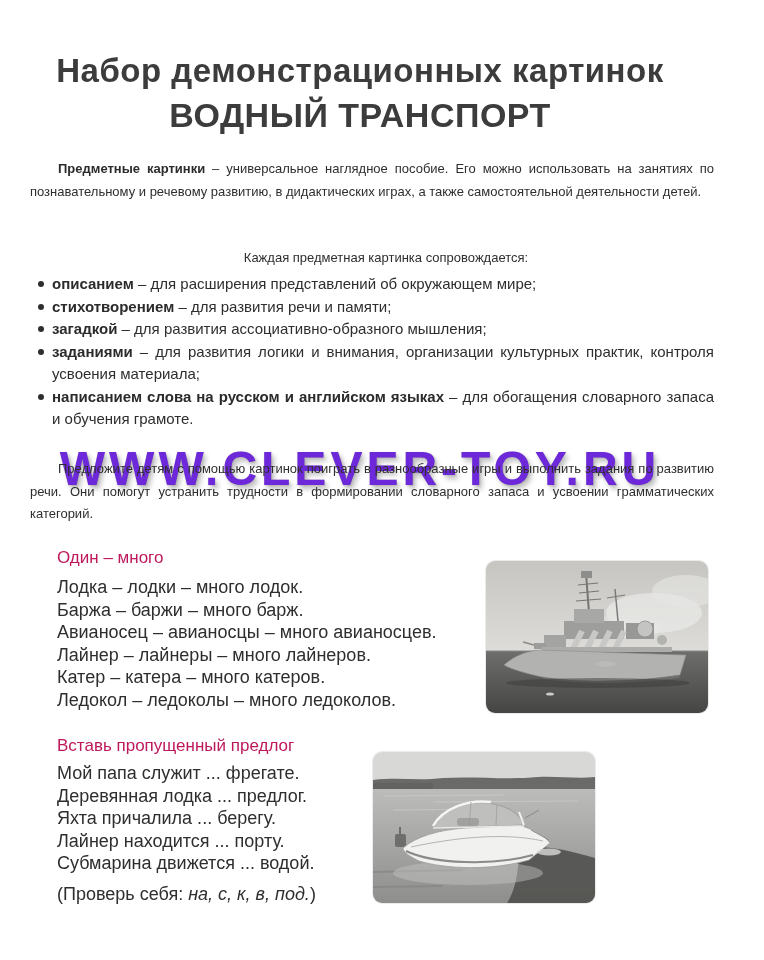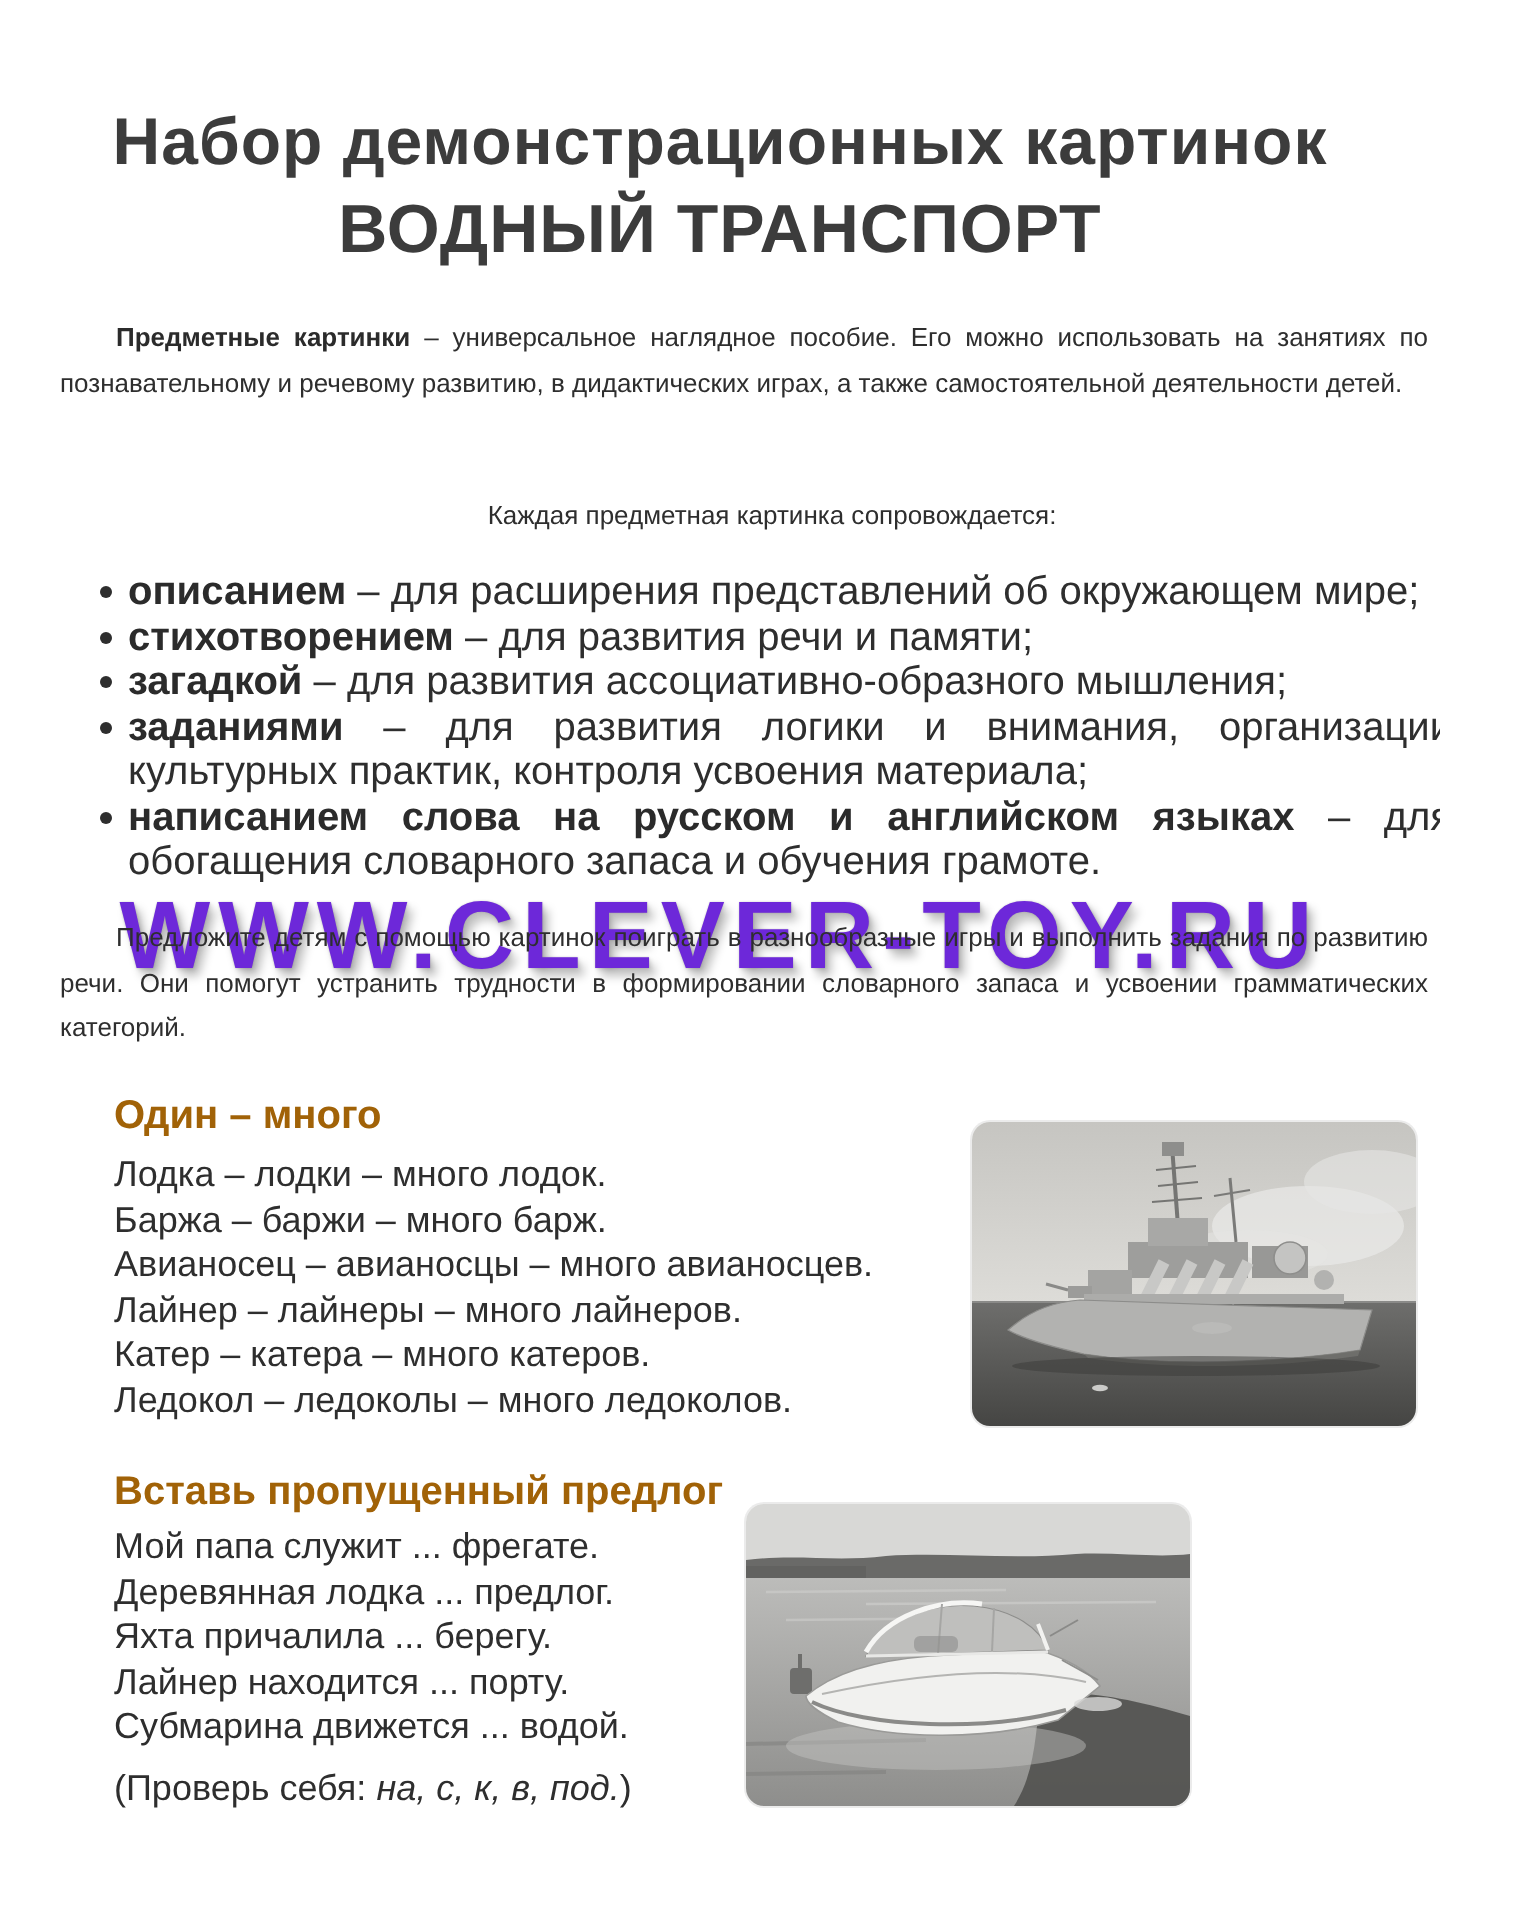--- a/index.html
+++ b/index.html
@@ -41,24 +41,24 @@
   .indent { text-indent: 28px; }
   .pos-intro       { top: 158px; }
   .pos-feat-head   { top: 247px; text-align: center; }
   .pos-suggestion  { top: 458px; z-index: 2; }
 
   .bullets {
     position: absolute;
     left: 30px;
     top: 273px;
     width: 684px;
-    margin: 12px;
+    margin: 0;
     padding: 0;
     list-style: none;
-    font-size: 20px;
+    font-size: 15px;
     line-height: 22.5px;
   }
   .bullets li {
     position: relative;
     padding-left: 22px;
     text-align: justify;
   }
   .bullets li::before {
     content: "";
     position: absolute;
@@ -84,24 +84,24 @@
     color: #6d28d9;
     text-shadow:
       3px 4px 5px rgba(0,0,0,0.25),
       0 0 1px rgba(0,0,0,0.18),
       1px 1px 2px rgba(0,0,0,0.12);
     white-space: nowrap;
   }
 
   .section { position: absolute; left: 57px; }
   .sec-heading {
-    font-weight: 700;
-    font-size: 20px;
+    font-weight: 400;
+    font-size: 17px;
     line-height: 22px;
-    color: #a16207;
+    color: #be185d;
     margin: 0;
   }
   .sec-lines { font-size: 18px; line-height: 22.5px; }
   .sec-one-many-heading { top: 547px; }
   .sec-one-many-lines   { top: 576px; }
   .sec-prep-heading     { top: 735px; }
   .sec-prep-lines       { top: 762px; }
   .check-line { margin-top: 8px; }
   .italic { font-style: italic; }
 

